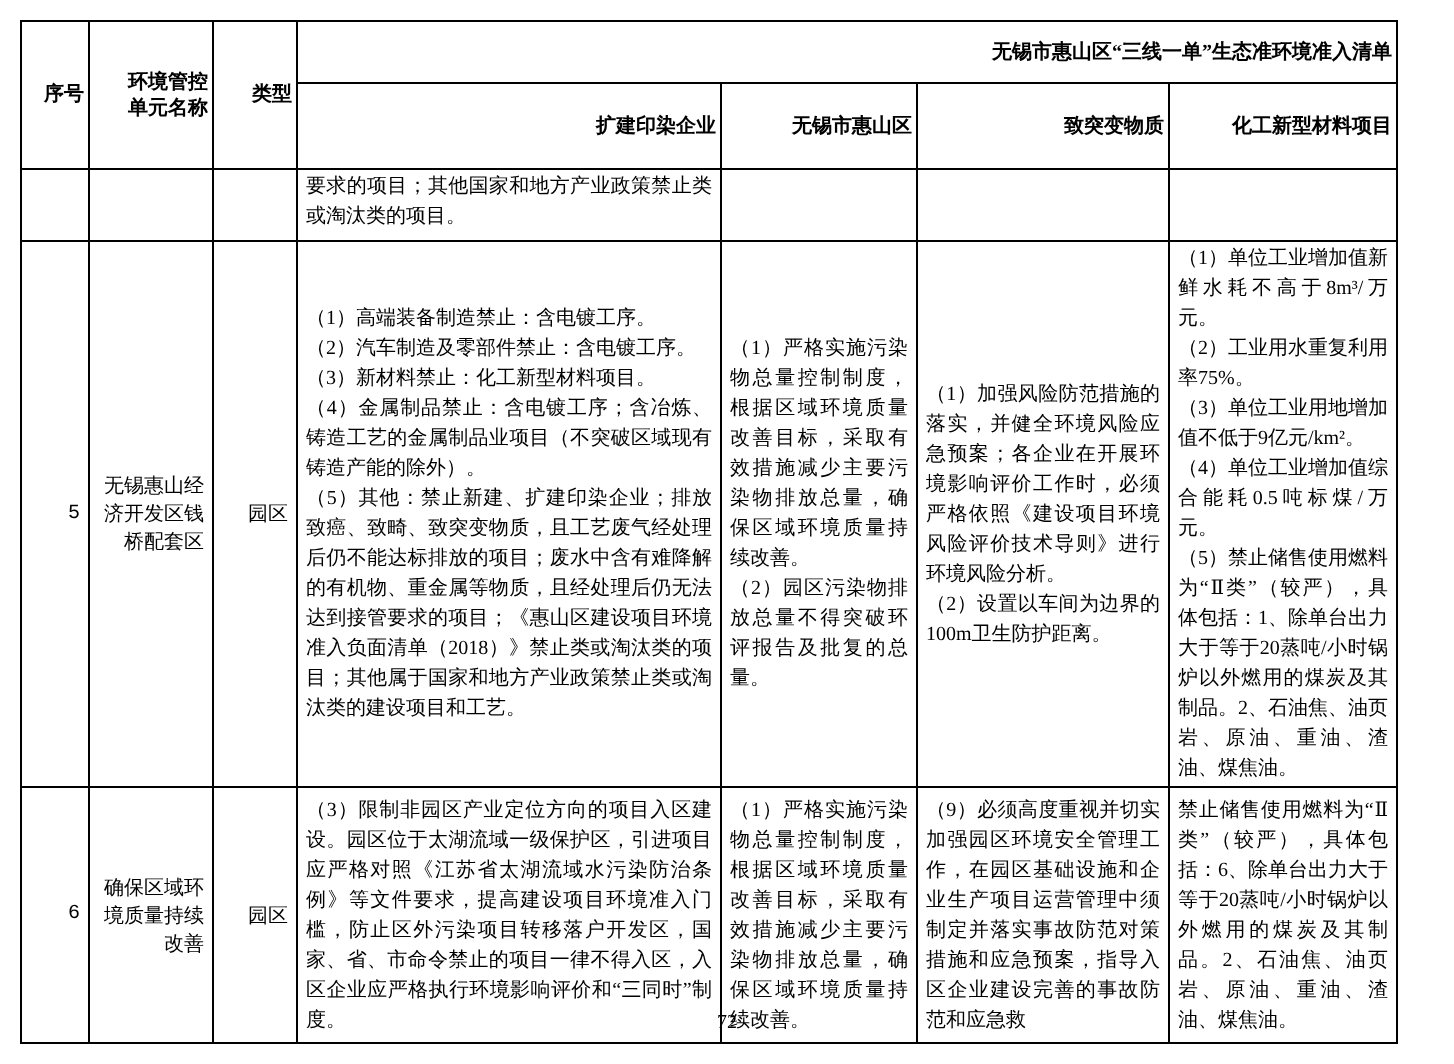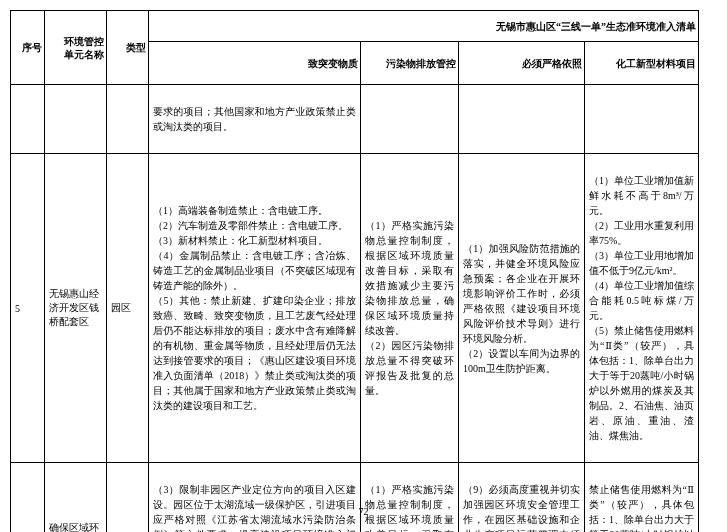--- a/index.html
+++ b/index.html
@@ -21,21 +21,21 @@
   table.doc-table {
     position: absolute;
     left: 10px;
     top: 10px;
     width: 688px;
     border-collapse: collapse;
     table-layout: fixed;
   }
   .doc-table th, .doc-table td {
     border: 1px solid #000000;
-    padding: 19px 4px;
+    padding: 1px 4px;
     font-size: 10px;
     overflow: hidden;
   }
   .doc-table th {
     font-weight: bold;
     text-align: right;
     vertical-align: middle;
     line-height: 13px;
     padding: 7px 2px;
   }
@@ -45,23 +45,24 @@
   tr.row5 { height: 258px; }
   tr.row6 { height: 128px; }
   td.cell {
     line-height: 15px;
     text-align: justify;
     vertical-align: middle;
     white-space: pre-line;
   }
   td.cell.top { vertical-align: top; }
   td.center {
-    text-align: left;
+    text-align: right;
     vertical-align: middle;
     white-space: normal;
+    font-family: Liberation Mono, monospace;
   }
   .page-number {
     position: absolute;
     left: 0;
     top: 506px;
     width: 727px;
     text-align: center;
     font-size: 10px;
   }
   col.c-seq { width: 34px; }
@@ -91,23 +92,23 @@
     <tbody>
         <tr class="h1">
       <th rowspan="2">序号</th>
       <th rowspan="2" style="white-space:pre-line;">环境管控
 单元名称</th>
       <th rowspan="2">类型</th>
       <th colspan="4">无锡市惠山区“三线一单”生态准环境准入清单</th>
     </tr>
 
     <tr class="h2">
+      <th>扩建印染企业</th>
+      <th>无锡市惠山区</th>
       <th>致突变物质</th>
-      <th>污染物排放管控</th>
-      <th>必须严格依照</th>
       <th>化工新型材料项目</th>
     </tr>
 
     <tr class="carryover">
       <td class="center"></td>
       <td class="center"></td>
       <td class="center"></td>
       <td class="cell top">要求的项目；其他国家和地方产业政策禁止类或淘汰类的项目。</td>
       <td class="center"></td>
       <td class="center"></td>
@@ -134,20 +135,20 @@
 （5）禁止储售使用燃料为“Ⅱ类”（较严），具体包括：1、除单台出力大于等于20蒸吨/小时锅炉以外燃用的煤炭及其制品。2、石油焦、油页岩、原油、重油、渣油、煤焦油。</td>
     </tr>
 
     <tr class="row6">
       <td class="center">6</td>
       <td class="center">确保区域环境质量持续改善</td>
       <td class="center">园区</td>
       <td class="cell">（3）限制非园区产业定位方向的项目入区建设。园区位于太湖流域一级保护区，引进项目应严格对照《江苏省太湖流域水污染防治条例》等文件要求，提高建设项目环境准入门槛，防止区外污染项目转移落户开发区，国家、省、市命令禁止的项目一律不得入区，入区企业应严格执行环境影响评价和“三同时”制度。</td>
       <td class="cell">（1）严格实施污染物总量控制制度，根据区域环境质量改善目标，采取有效措施减少主要污染物排放总量，确保区域环境质量持续改善。</td>
       <td class="cell">（9）必须高度重视并切实加强园区环境安全管理工作，在园区基础设施和企业生产项目运营管理中须制定并落实事故防范对策措施和应急预案，指导入区企业建设完善的事故防范和应急救</td>
-      <td class="cell">禁止储售使用燃料为“Ⅱ类”（较严），具体包括：1、除单台出力大于等于20蒸吨/小时锅炉以外燃用的煤炭及其制品。6、石油焦、油页岩、原油、重油、渣油、煤焦油。</td>
+      <td class="cell">禁止储售使用燃料为“Ⅱ类”（较严），具体包括：6、除单台出力大于等于20蒸吨/小时锅炉以外燃用的煤炭及其制品。2、石油焦、油页岩、原油、重油、渣油、煤焦油。</td>
     </tr>
   </tbody>
     </table>
 
   <div class="page-number">72</div>
 
 </div>
 
 </body></html>

